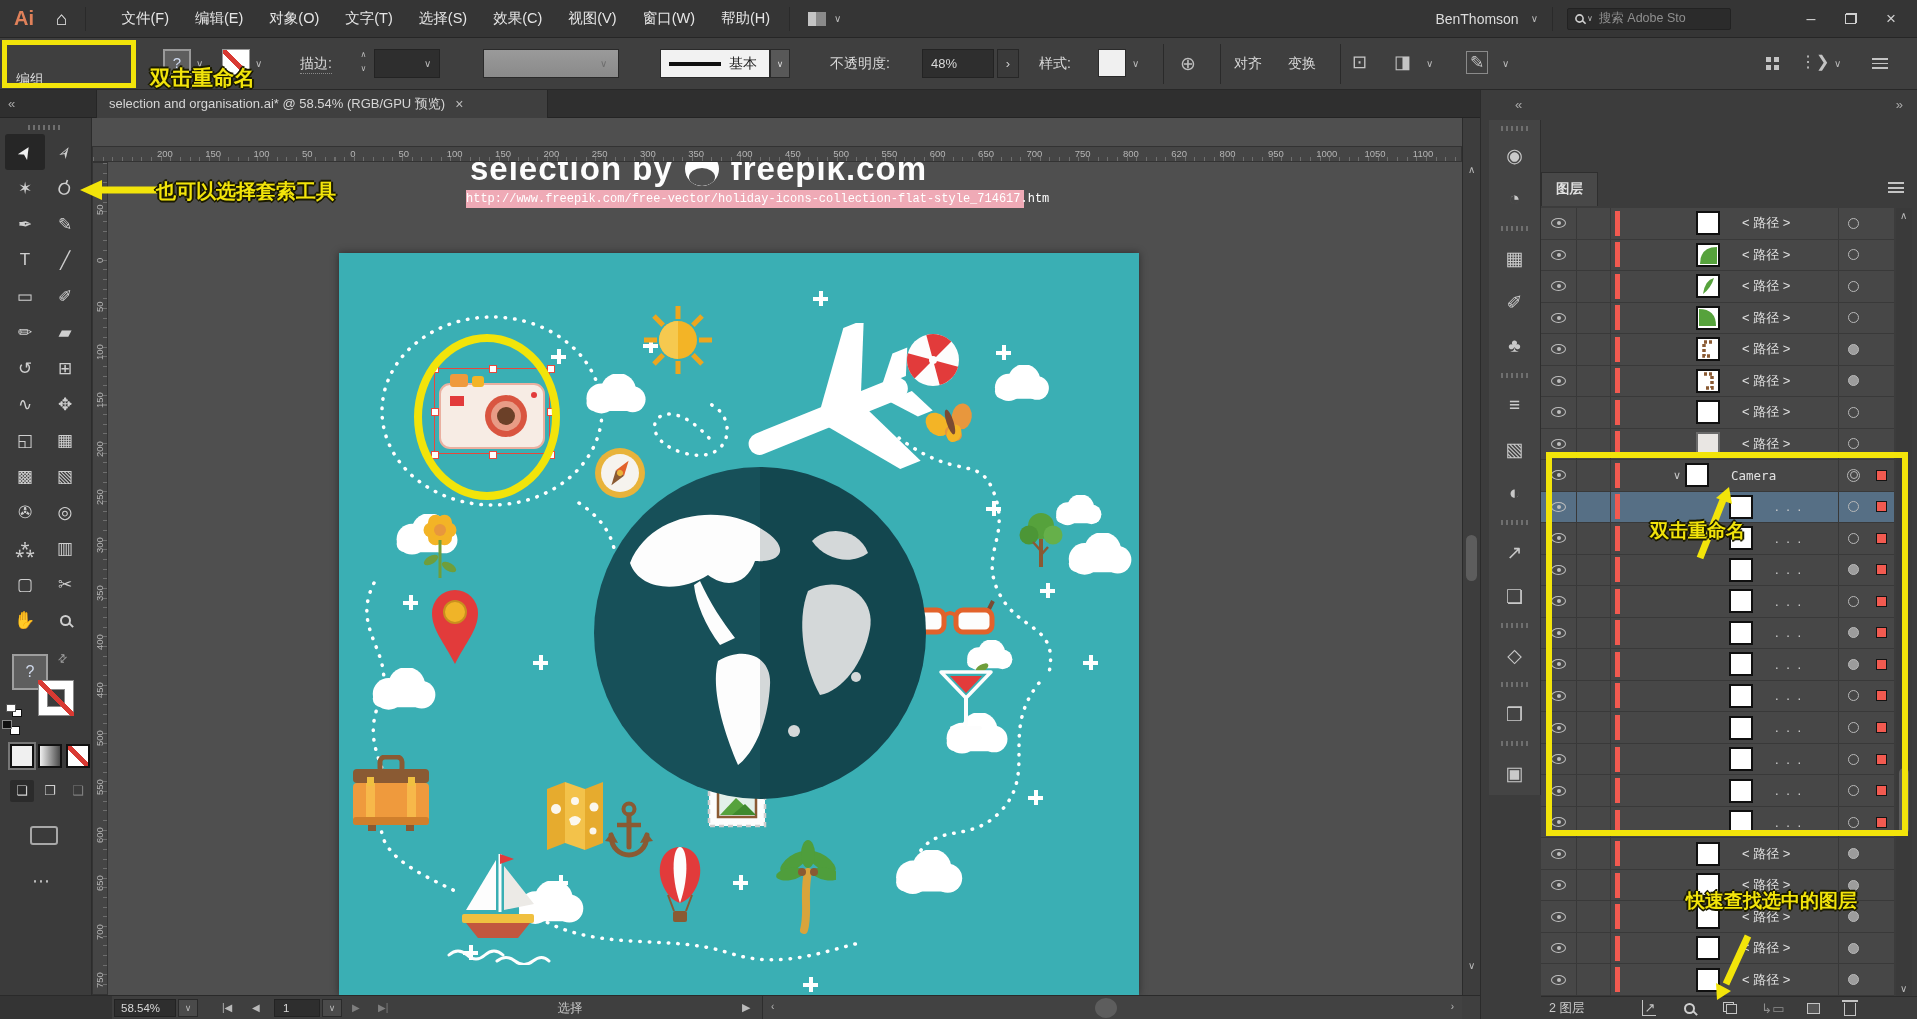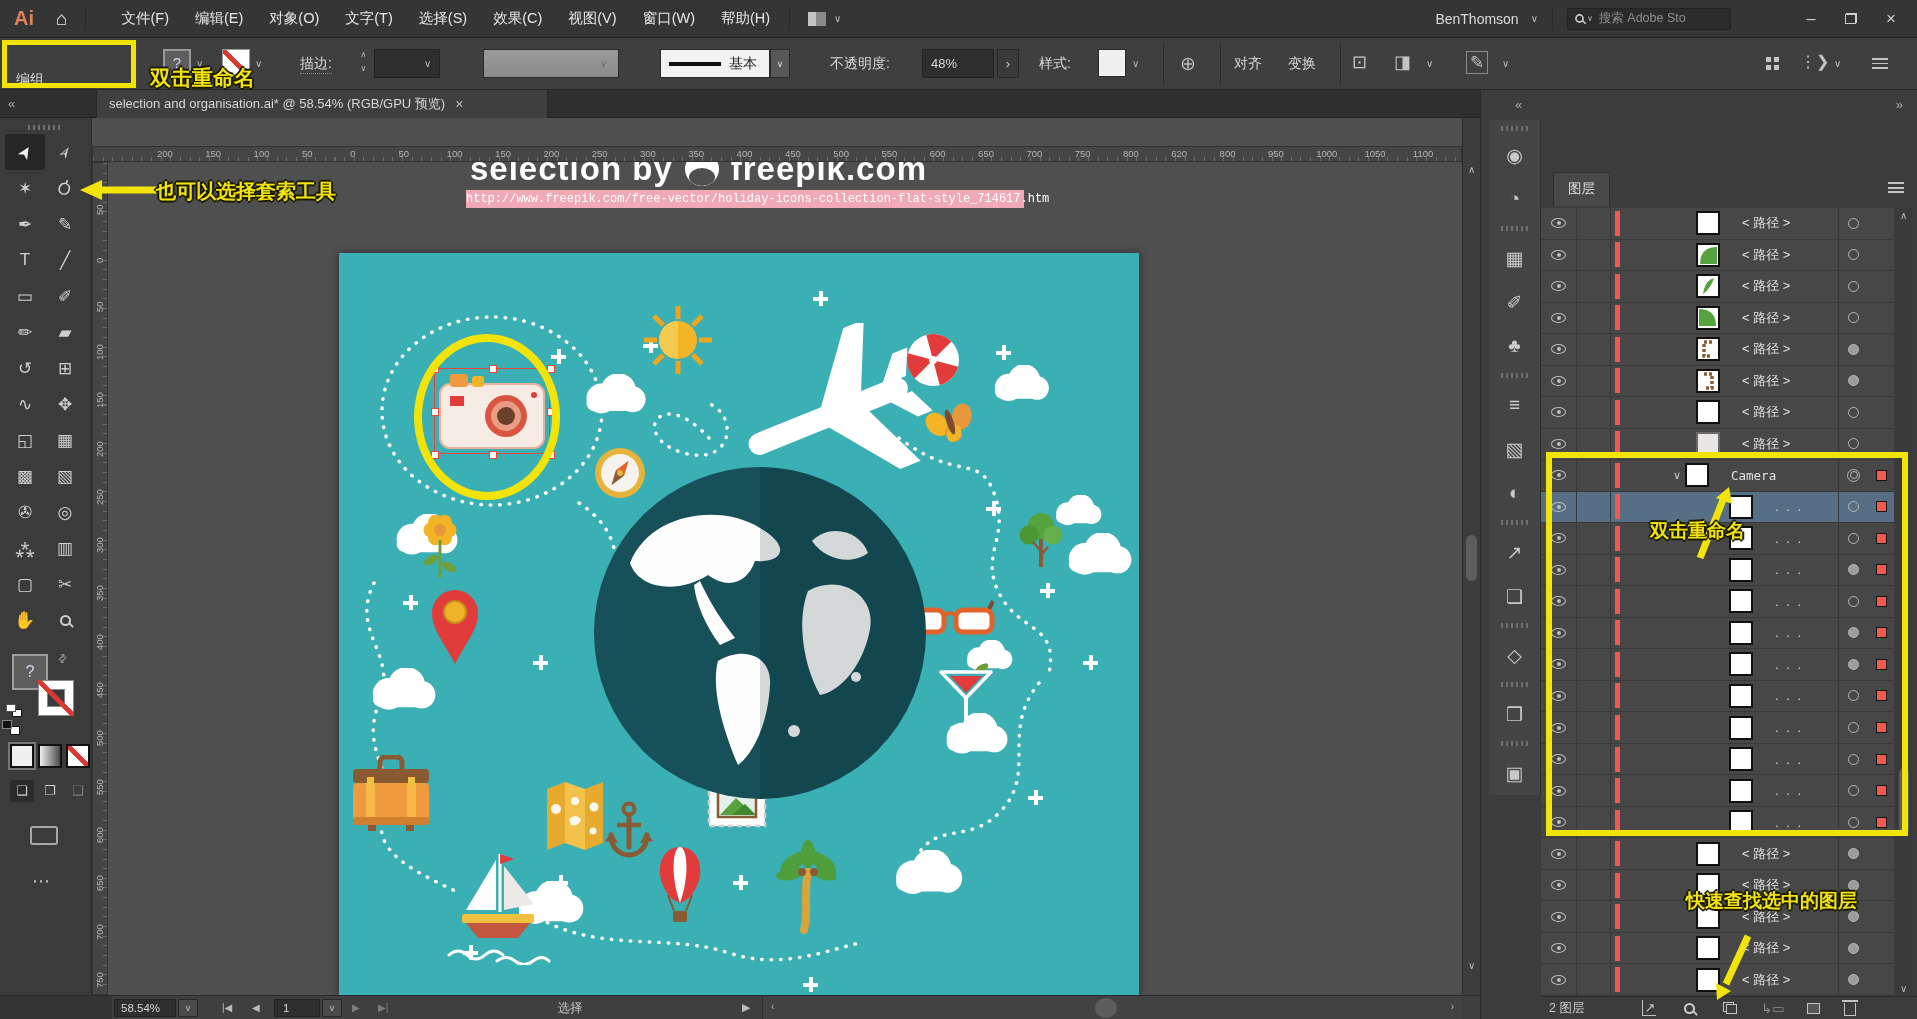--- a/index.html
+++ b/index.html
@@ -682,21 +682,21 @@
         <div class="strip-ic">◇</div>
         <div class="grip" style="margin:5px 12px;"></div>
         <div class="strip-ic">❒</div>
         <div class="grip" style="margin:5px 12px;"></div>
         <div class="strip-ic">▣</div>
       </div>
   </div>
 
 
   <div style="position:absolute;left:60px;top:76px;width:377px;height:853px;background:#3c3c3c;">
-    <span class="ptab" style="margin:6px 0 0 12px;">图层</span>
+    <span class="ptab" style="margin:6px 0 0 0;font-weight:bold;">图层</span>
     <span class="ic-burger" style="position:absolute;right:14px;top:16px;"></span>
     <div id="layer-rows" style="position:absolute;left:0;top:42px;width:353px;height:788px;overflow:hidden;background:#3c3c3c;">
   <div class="lrow">
     <div class="lcell-eye">
             <span class="eye"></span>
           </div>
     <div class="lcell-blank"></div>
     <div class="lcell-bar">
             <span class="redbar"></span>
           </div>

